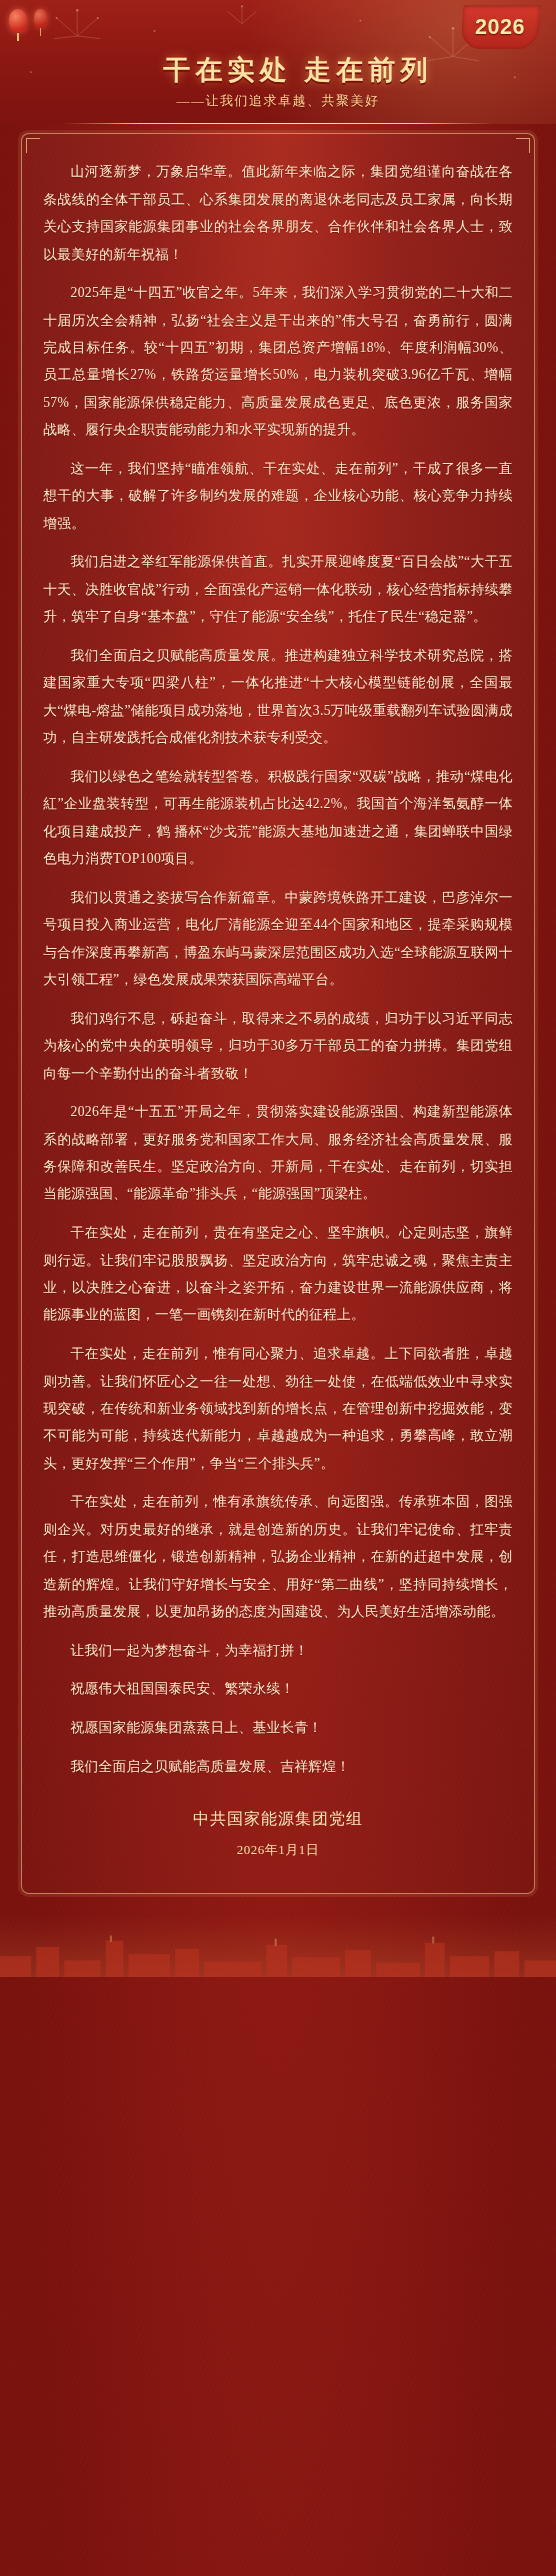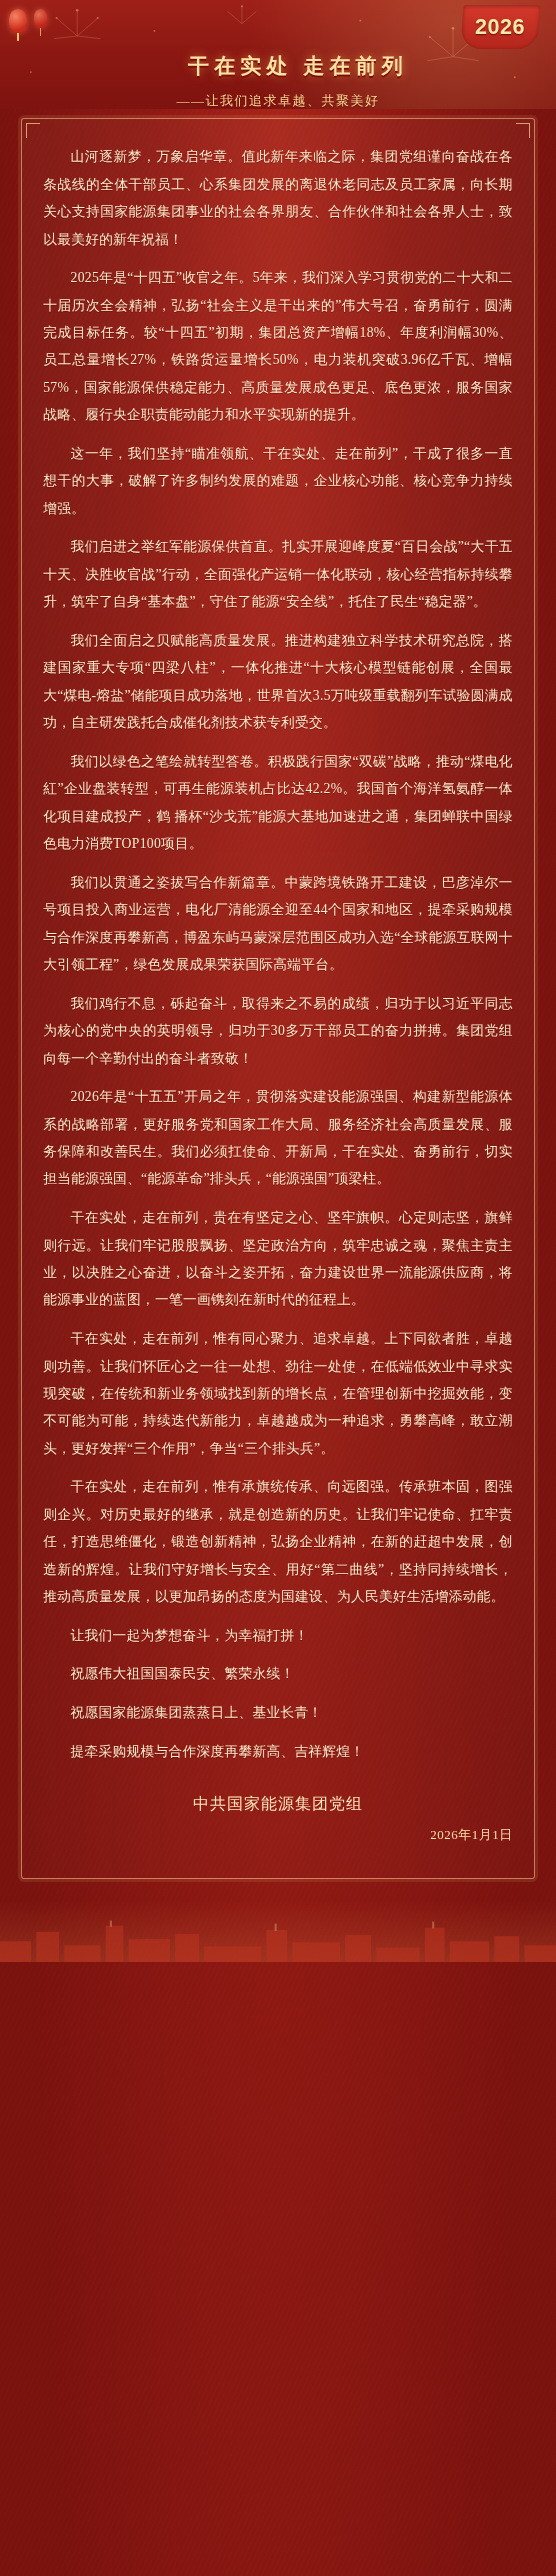--- a/index.html
+++ b/index.html
@@ -27,21 +27,21 @@
     position: absolute;
     left: 0; top: 0; right: 0; bottom: 0;
     background:
       repeating-linear-gradient(115deg, rgba(255,255,255,0.012) 0 1px, rgba(0,0,0,0) 1px 4.6px);
     pointer-events: none;
   }
 
   
   .header {
     position: relative;
-    height: 109px;
+    height: 124px;
     overflow: hidden;
   }
   .header-bg {
     position: absolute;
     inset: 0;
     background:
       radial-gradient(circle at 82% 22%, rgba(255,200,120,0.22) 0%, rgba(255,200,120,0) 45%),
       linear-gradient(180deg, #9e2018 0%, #8a1712 55%, #7e130f 100%);
   }
   .fireworks {
@@ -74,21 +74,21 @@
     font-size: 21.6px;
     letter-spacing: 0.5px;
     color: #ffe9a8;
     text-shadow: 0 1px 1.5px rgba(90,10,5,.9);
   }
   .main-title {
     position: absolute;
     left: 0; right: 0;
     top: 52px;
     text-align: center;
-    font-size: 21px;
+    font-size: 27px;
     font-weight: bold;
     letter-spacing: 5.2px;
     color: #ffe2a4;
     text-shadow: 0 1.5px 0 #7a0f08, 0 0 9.3px rgba(255,190,90,.55);
     padding-left: 40px;
   }
   .sub-title {
     position: absolute;
     left: 0; right: 0;
     top: 92px;
@@ -130,21 +130,21 @@
     margin-left: -0.8px;
     background: #ffd27a;
   }
 
   
   .content {
     position: relative;
     margin: 9.3px 20.6px 0 20.6px;
     padding: 24px 21.6px 31px 21.6px;
     border: 1px solid rgba(255,215,150,0.55);
-    border-radius: 3px;
+    border-radius: 8px;
     background: linear-gradient(180deg, rgba(255,235,200,0.045), rgba(255,235,200,0.02));
     box-shadow: 0 0 0 3.1px rgba(255,215,150,0.10);
   }
   .content:before, .content:after {
     content: "";
     position: absolute;
     width: 13.4px; height: 13.4px;
     border: 1px solid rgba(255,215,150,0.7);
   }
   .content:before { left: 4.1px; top: 4.1px; border-right: none; border-bottom: none; }
@@ -162,21 +162,21 @@
   }
   .signature {
     margin-top: 24px;
     text-align: center;
     font-size: 16px;
     letter-spacing: 1px;
     color: #ffe6bb;
     line-height: 1.9;
   }
   .sign-date {
-    text-align: right;
+    text-align: center;
     font-size: 13px;
     color: #ffdfae;
     letter-spacing: 0.5px;
     margin-top: 3.1px;
     line-height: 1.9;
   }
 
   
   .footer {
     position: relative;
@@ -254,29 +254,29 @@
   <div class="content">
 
     <p class="p">山河逐新梦，万象启华章。值此新年来临之际，集团党组谨向奋战在各条战线的全体干部员工、心系集团发展的离退休老同志及员工家属，向长期关心支持国家能源集团事业的社会各界朋友、合作伙伴和社会各界人士，致以最美好的新年祝福！</p>
     <p class="p">2025年是“十四五”收官之年。5年来，我们深入学习贯彻党的二十大和二十届历次全会精神，弘扬“社会主义是干出来的”伟大号召，奋勇前行，圆满完成目标任务。较“十四五”初期，集团总资产增幅18%、年度利润幅30%、员工总量增长27%，铁路货运量增长50%，电力装机突破3.96亿千瓦、增幅57%，国家能源保供稳定能力、高质量发展成色更足、底色更浓，服务国家战略、履行央企职责能动能力和水平实现新的提升。</p>
     <p class="p">这一年，我们坚持“瞄准领航、干在实处、走在前列”，干成了很多一直想干的大事，破解了许多制约发展的难题，企业核心功能、核心竞争力持续增强。</p>
     <p class="p">我们启进之举红军能源保供首直。扎实开展迎峰度夏“百日会战”“大干五十天、决胜收官战”行动，全面强化产运销一体化联动，核心经营指标持续攀升，筑牢了自身“基本盘”，守住了能源“安全线”，托住了民生“稳定器”。</p>
     <p class="p">我们全面启之贝赋能高质量发展。推进构建独立科学技术研究总院，搭建国家重大专项“四梁八柱”，一体化推进“十大核心模型链能创展，全国最大“煤电-熔盐”储能项目成功落地，世界首次3.5万吨级重载翻列车试验圆满成功，自主研发践托合成催化剂技术获专利受交。</p>
     <p class="p">我们以绿色之笔绘就转型答卷。积极践行国家“双碳”战略，推动“煤电化紅”企业盘装转型，可再生能源装机占比达42.2%。我国首个海洋氢氨醇一体化项目建成投产，鹤 播杯“沙戈荒”能源大基地加速进之通，集团蝉联中国绿色电力消费TOP100项目。</p>
     <p class="p">我们以贯通之姿拔写合作新篇章。中蒙跨境铁路开工建设，巴彦淖尔一号项目投入商业运营，电化厂清能源全迎至44个国家和地区，提牵采购规模与合作深度再攀新高，博盈东屿马蒙深层范围区成功入选“全球能源互联网十大引领工程”，绿色发展成果荣获国际高端平台。</p>
     <p class="p">我们鸡行不息，砾起奋斗，取得来之不易的成绩，归功于以习近平同志为核心的党中央的英明领导，归功于30多万干部员工的奋力拼搏。集团党组向每一个辛勤付出的奋斗者致敬！</p>
-    <p class="p">2026年是“十五五”开局之年，贯彻落实建设能源强国、构建新型能源体系的战略部署，更好服务党和国家工作大局、服务经济社会高质量发展、服务保障和改善民生。我们必须扛使命、开新局，干在实处、奋勇前行，切实担当能源强国、“能源革命”排头兵，“能源强国”顶梁柱。</p>
+    <p class="p">2026年是“十五五”开局之年，贯彻落实建设能源强国、构建新型能源体系的战略部署，更好服务党和国家工作大局、服务经济社会高质量发展、服务保障和改善民生。坚定政治方向、开新局，干在实处、走在前列，切实担当能源强国、“能源革命”排头兵，“能源强国”顶梁柱。</p>
     <p class="p">干在实处，走在前列，贵在有坚定之心、坚牢旗帜。心定则志坚，旗鲜则行远。让我们牢记股股飘扬、坚定政治方向，筑牢忠诚之魂，聚焦主责主业，以决胜之心奋进，以奋斗之姿开拓，奋力建设世界一流能源供应商，将能源事业的蓝图，一笔一画镌刻在新时代的征程上。</p>
     <p class="p">干在实处，走在前列，惟有同心聚力、追求卓越。上下同欲者胜，卓越则功善。让我们怀匠心之一往一处想、劲往一处使，在低端低效业中寻求实现突破，在传统和新业务领域找到新的增长点，在管理创新中挖掘效能，变不可能为可能，持续迭代新能力，卓越越成为一种追求，勇攀高峰，敢立潮头，更好发挥“三个作用”，争当“三个排头兵”。</p>
     <p class="p">干在实处，走在前列，惟有承旗统传承、向远图强。传承班本固，图强则企兴。对历史最好的继承，就是创造新的历史。让我们牢记使命、扛牢责任，打造思维僵化，锻造创新精神，弘扬企业精神，在新的赶超中发展，创造新的辉煌。让我们守好增长与安全、用好“第二曲线”，坚持同持续增长，推动高质量发展，以更加昂扬的态度为国建设、为人民美好生活增添动能。</p>
     <p class="p">让我们一起为梦想奋斗，为幸福打拼！</p>
 
     <p class="p">祝愿伟大祖国国泰民安、繁荣永续！</p>
     <p class="p">祝愿国家能源集团蒸蒸日上、基业长青！</p>
-    <p class="p">提牵采购规模与合作深度再攀新高、吉祥辉煌！</p>
+    <p class="p">我们全面启之贝赋能高质量发展、吉祥辉煌！</p>
 
     <div class="signature">中共国家能源集团党组</div>
     <div class="sign-date">2026年1月1日</div>
   </div>
 
   <div class="footer">
     <div class="footer-glow"></div>
     <svg class="skyline" viewBox="0 0 1080 110" preserveAspectRatio="none">
       <g fill="#b8321f">
         <rect x="0" y="70" width="60" height="40"></rect>

